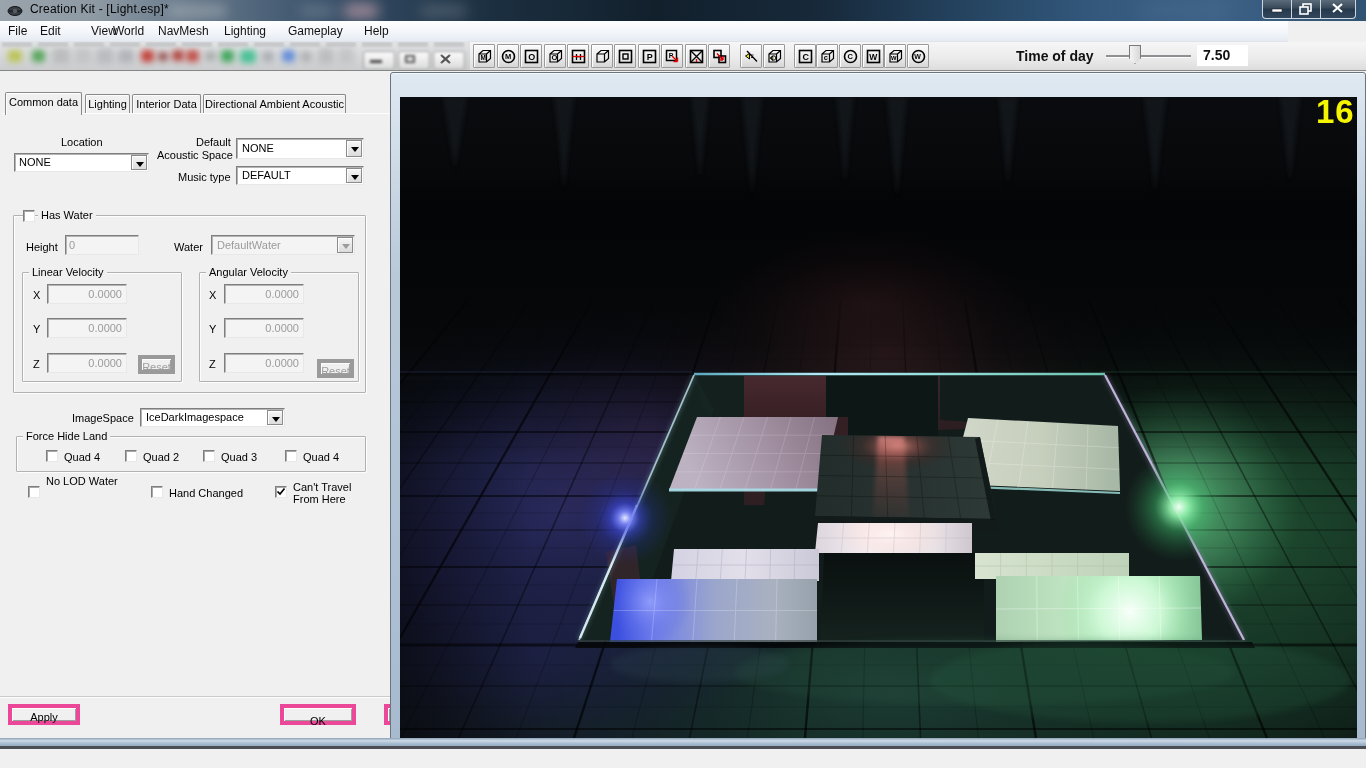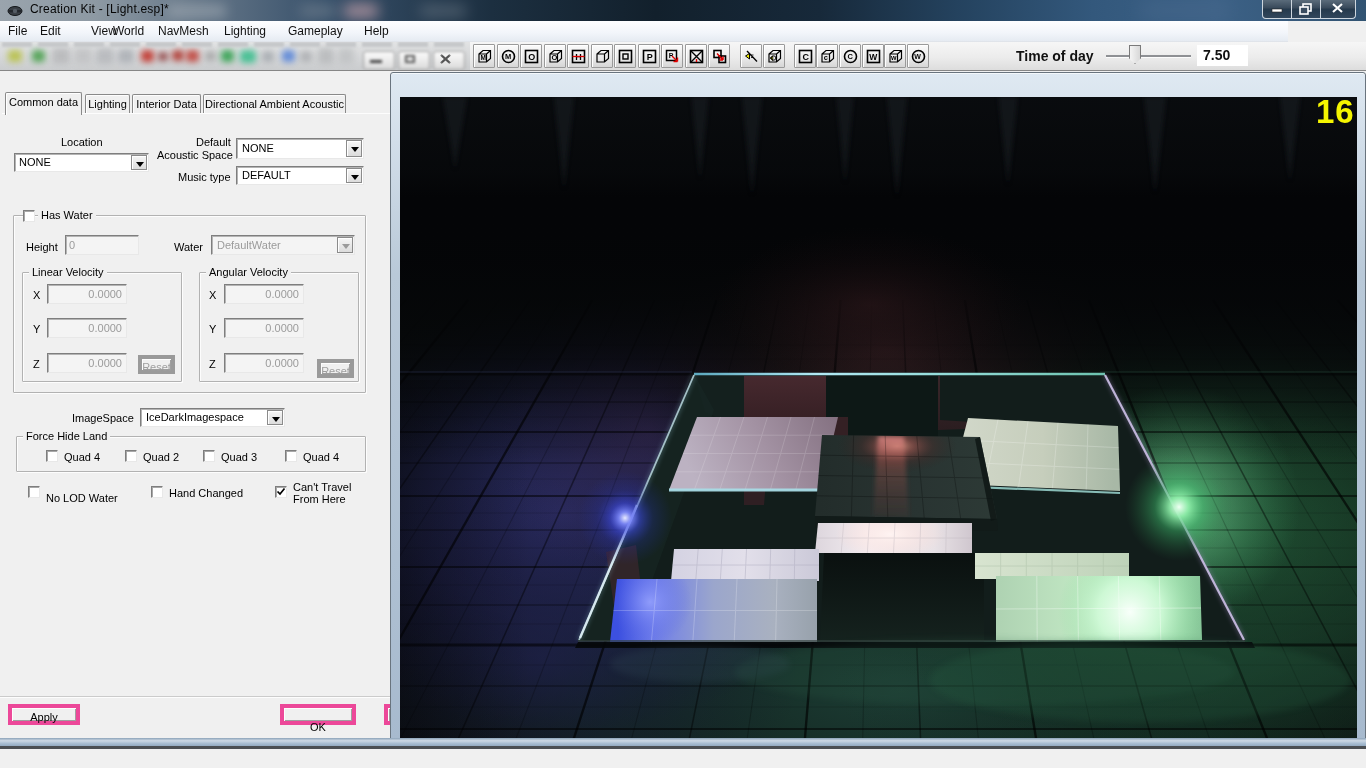--- a/index.html
+++ b/index.html
@@ -313,32 +313,32 @@
   <div class="cb" style="left:46px;top:379px"></div>
       <div class="lab" style="left:64px;top:380px">Quad 4</div>
   <div class="cb" style="left:125px;top:379px"></div>
       <div class="lab" style="left:143px;top:380px">Quad 2</div>
   <div class="cb" style="left:203px;top:379px"></div>
       <div class="lab" style="left:221px;top:380px">Quad 3</div>
   <div class="cb" style="left:285px;top:379px"></div>
       <div class="lab" style="left:303px;top:380px">Quad 4</div>
 
   <div class="cb" style="left:28px;top:415px"></div>
-      <div class="lab" style="left:46px;top:421px">No LOD Water</div>
+      <div class="lab" style="left:46px;top:404px">No LOD Water</div>
   <div class="cb" style="left:151px;top:415px"></div>
       <div class="lab" style="left:169px;top:416px">Hand Changed</div>
   <div class="cb" style="left:275px;top:415px"><svg width="10" height="10" viewBox="0 0 10 10">
           <path d="M1.5 4.5 L4 7 L8.5 1.5" fill="none" stroke="#000" stroke-width="1.7"></path>
         </svg></div>
   <div class="lab" style="left:293px;top:410px">Can't Travel<br>From Here</div>
 
   <div class="abs" style="left:0;top:625px;width:390px;height:1px;background:#cbcbcb"></div>
   <div class="abs" style="left:0;top:626px;width:390px;height:1px;background:#fdfdfd"></div>
   <div class="btn" style="left:8px;top:633px;width:72px;height:21px;padding-top:3px">Apply</div>
-  <div class="btn" style="left:280px;top:633px;width:76px;height:21px;padding-top:13px">OK</div>
+  <div class="btn" style="left:280px;top:633px;width:76px;height:21px;padding-top:7px">OK</div>
   <div class="btn" style="left:384px;top:633px;width:10px;height:21px"></div>
 </div>
 
 <div class="abs" id="rwin">
   <div class="abs" id="rframe"></div>
   <div class="abs" id="viewport">
         <svg width="957" height="643" viewBox="400 97 957 643" style="position:absolute;left:0;top:0">
 <defs>
 <radialGradient id="gBlue" gradientUnits="userSpaceOnUse" cx="565" cy="515" r="300" gradientTransform="translate(0,144) scale(1,0.72)">
  <stop offset="0" stop-color="#303170" stop-opacity=".9"></stop>

